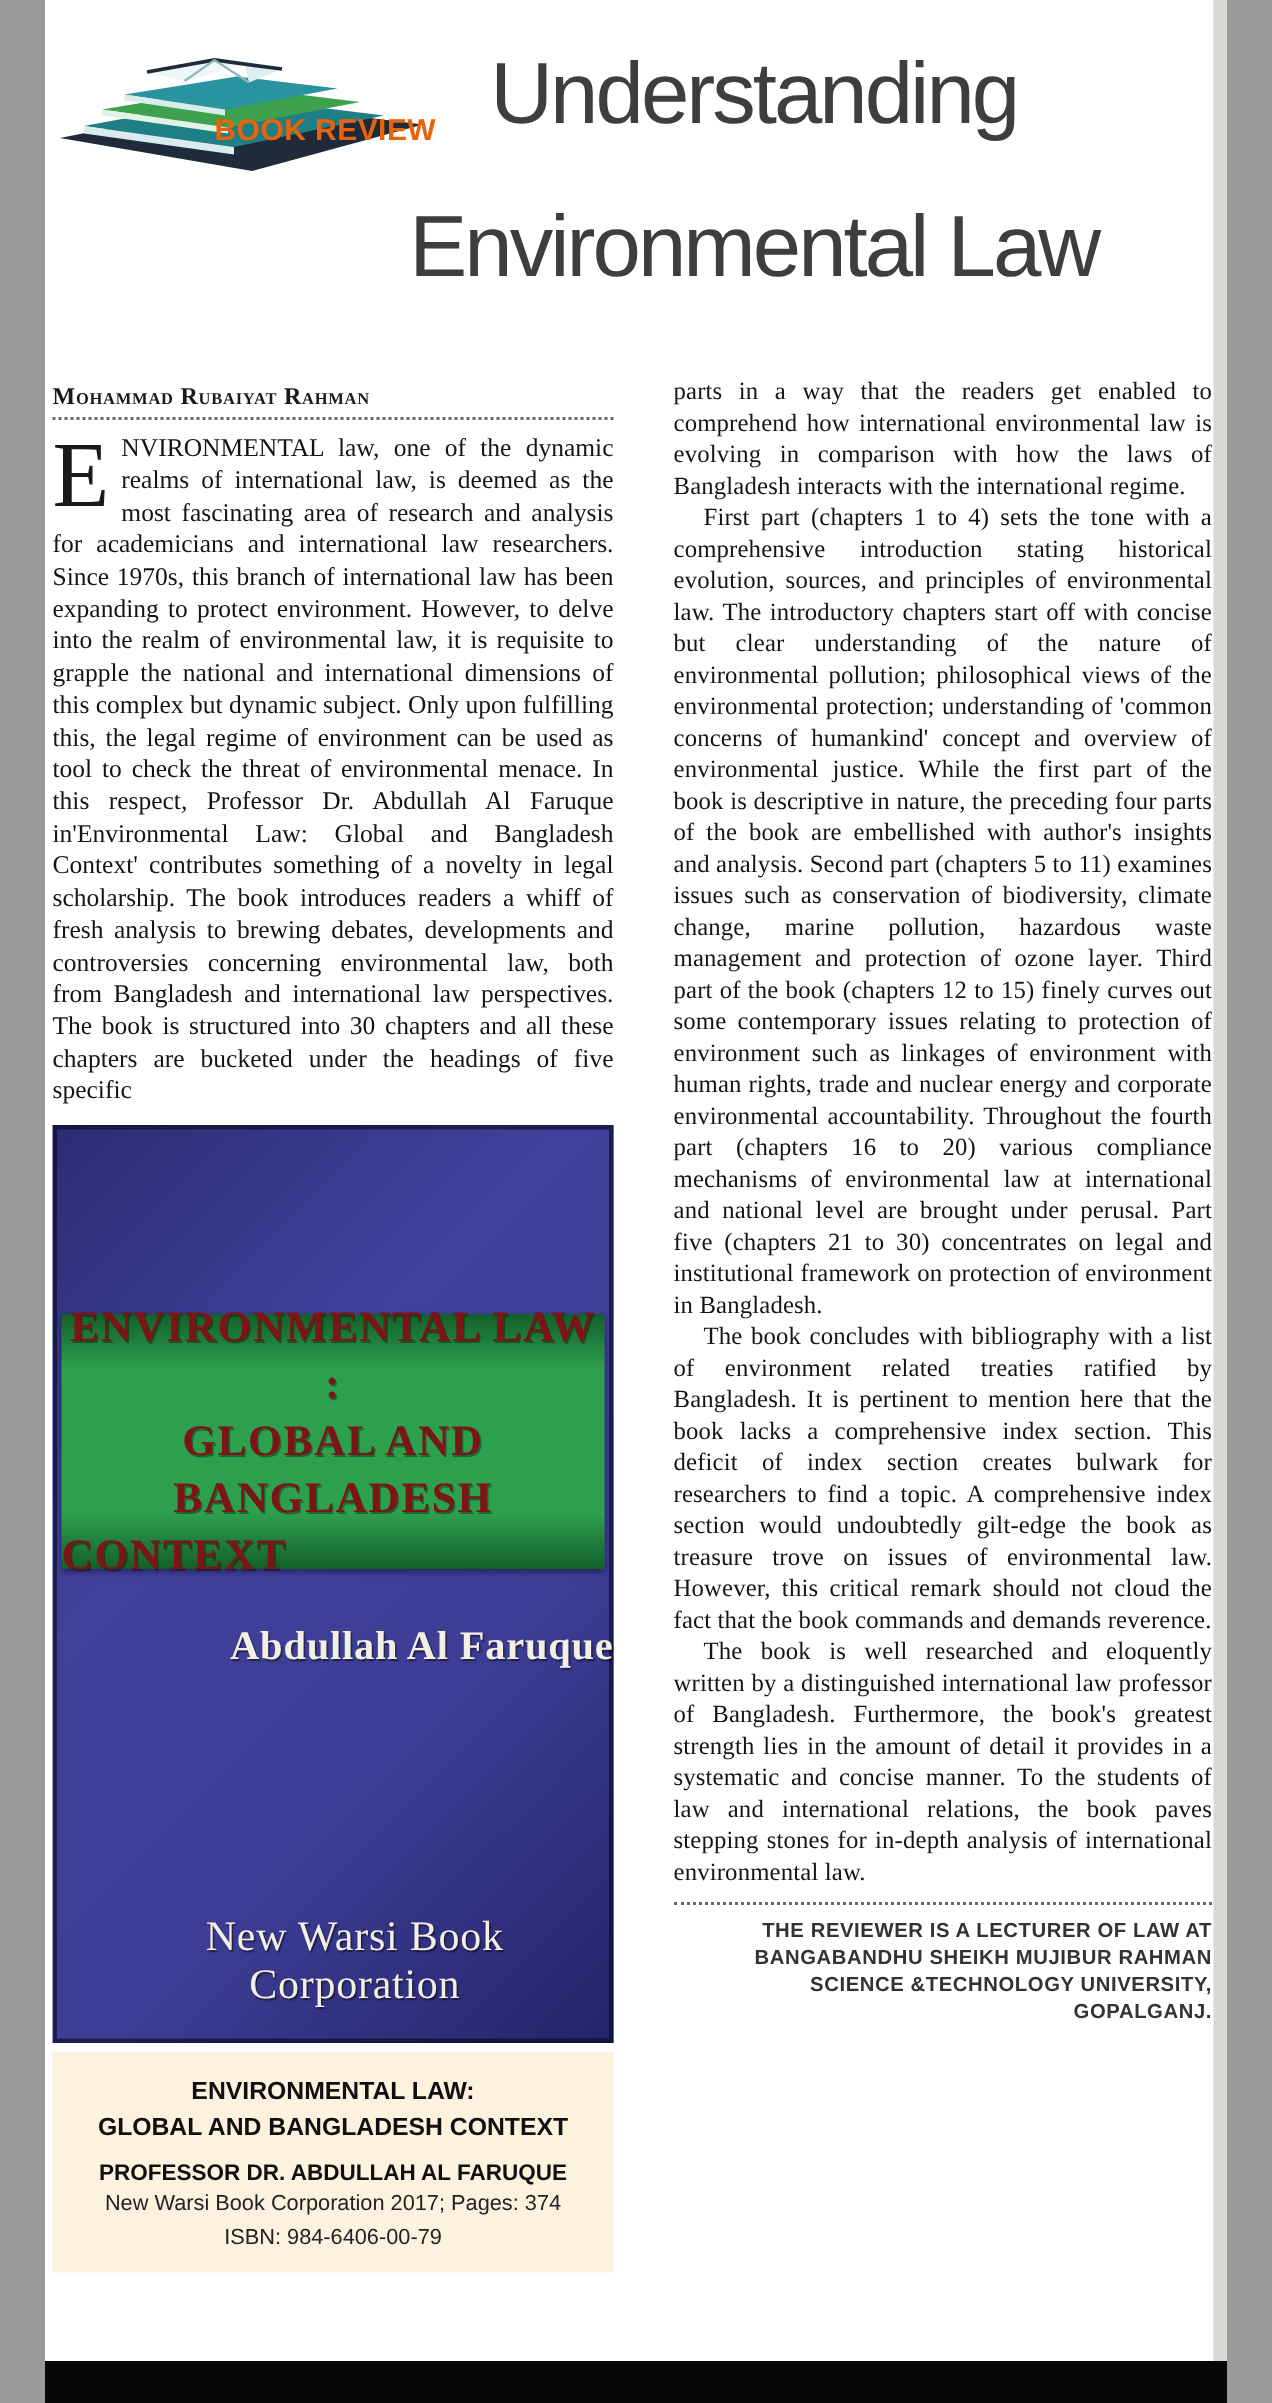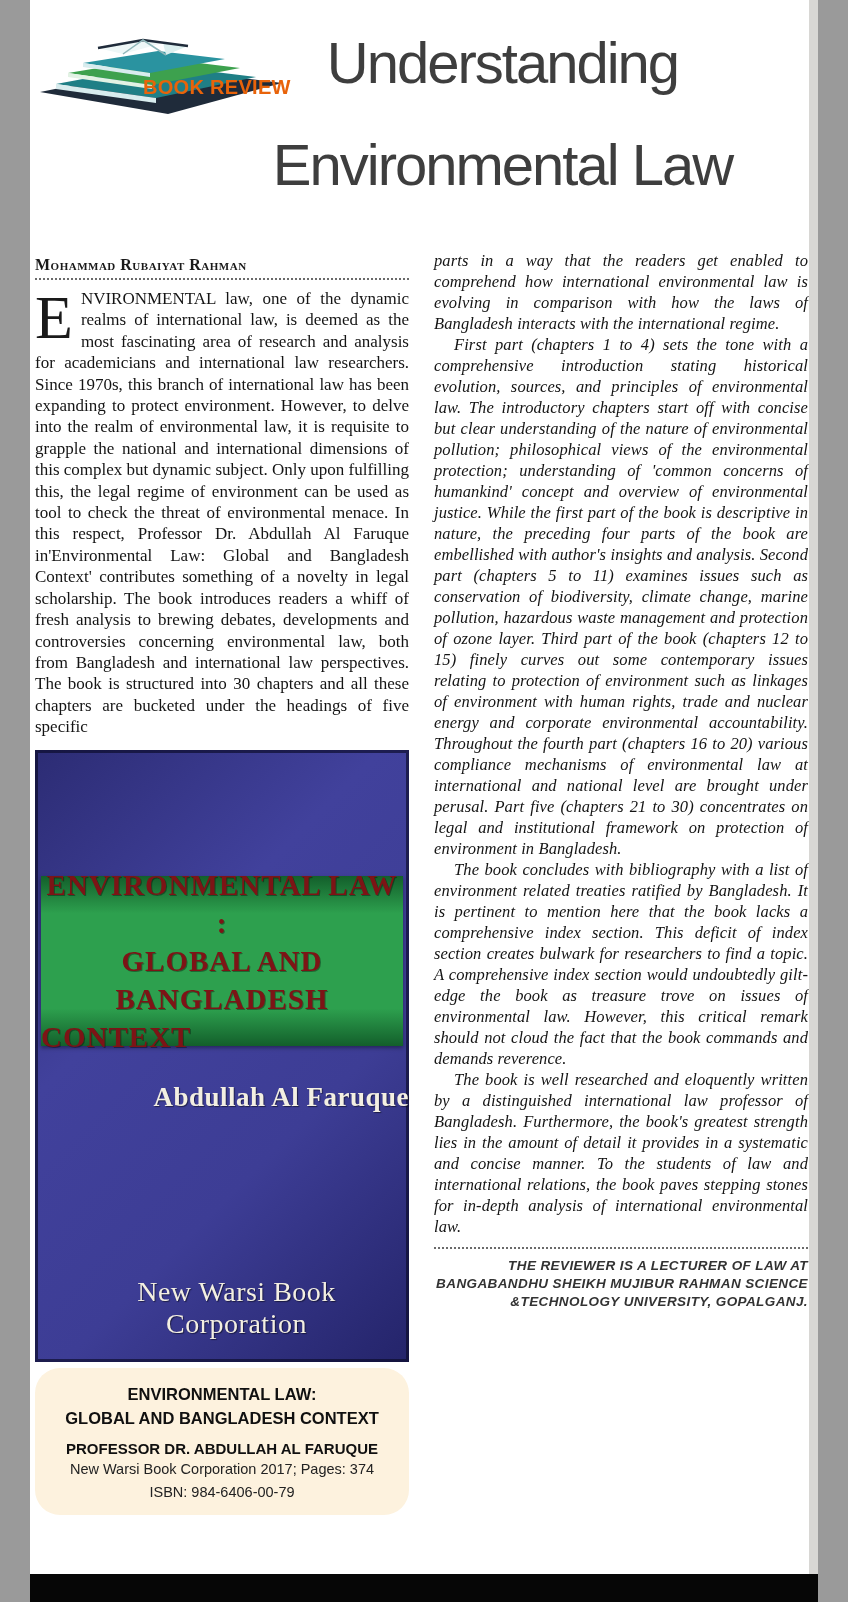--- a/index.html
+++ b/index.html
@@ -25,21 +25,21 @@
   .headline {
     position:absolute; left:205px; right:48px; top:12px;
     text-align:center; font-family:"Liberation Sans", sans-serif;
     font-weight:300; color:#3e3e3e; font-size:58px; line-height:102px;
     letter-spacing:-2px; white-space:nowrap;
   }
 
   
   .content { display:flex; padding:0 10px 0 5px; }
   .col-left { width:374px; }
-  .col-right { width:392px; margin-left:25px;font-style:italic; }
+  .col-right { width:392px; margin-left:40px; }
 
   .byline {
     font-variant:small-caps; font-weight:bold; font-size:16px;
     letter-spacing:0.5px; color:#1a1a1a; margin:6px 0 4px 0;
   }
   .dotted-rule { border-bottom:2px dotted #6a6a6a; height:1px; margin:2px 0 8px 0; }
 
   .body-text { font-size:17px; line-height:21.4px; text-align:justify; color:#141414; }
   .dropcap {
     float:left; font-size:62px; line-height:50px; padding:4px 8px 0 0;
@@ -74,21 +74,21 @@
   .cover-publisher {
     position:absolute; left:0; right:0; bottom:22px; text-align:center;
     color:#f3efe2; font-size:28px; letter-spacing:0.5px;
     text-shadow:1px 1px 1px rgba(0,0,0,0.5);
     margin-left:29px;
   }
 
   
   .info-box {
     margin-top:6px; width:374px; background:#fdf2de; text-align:center;
-    padding:14px 12px 12px 12px; font-family:"Liberation Sans", sans-serif;border-radius:25px;
+    padding:14px 12px 12px 12px; font-family:"Liberation Sans", sans-serif;
   }
   .info-title { font-weight:bold; font-size:16.5px; line-height:24px; color:#101010; }
   .info-author { font-weight:bold; font-size:15px; margin-top:10px; color:#101010; }
   .info-pub { font-size:14.5px; line-height:21px; color:#222; margin-top:2px; }
 
   
   .reviewer-rule { border-bottom:2px dotted #6a6a6a; height:1px; margin:10px 0 8px 0; }
   .reviewer-note {
     text-align:right; font-family:"Liberation Sans", sans-serif; font-weight:bold;
     font-size:13.5px; line-height:18px; color:#333; letter-spacing:0.4px;

